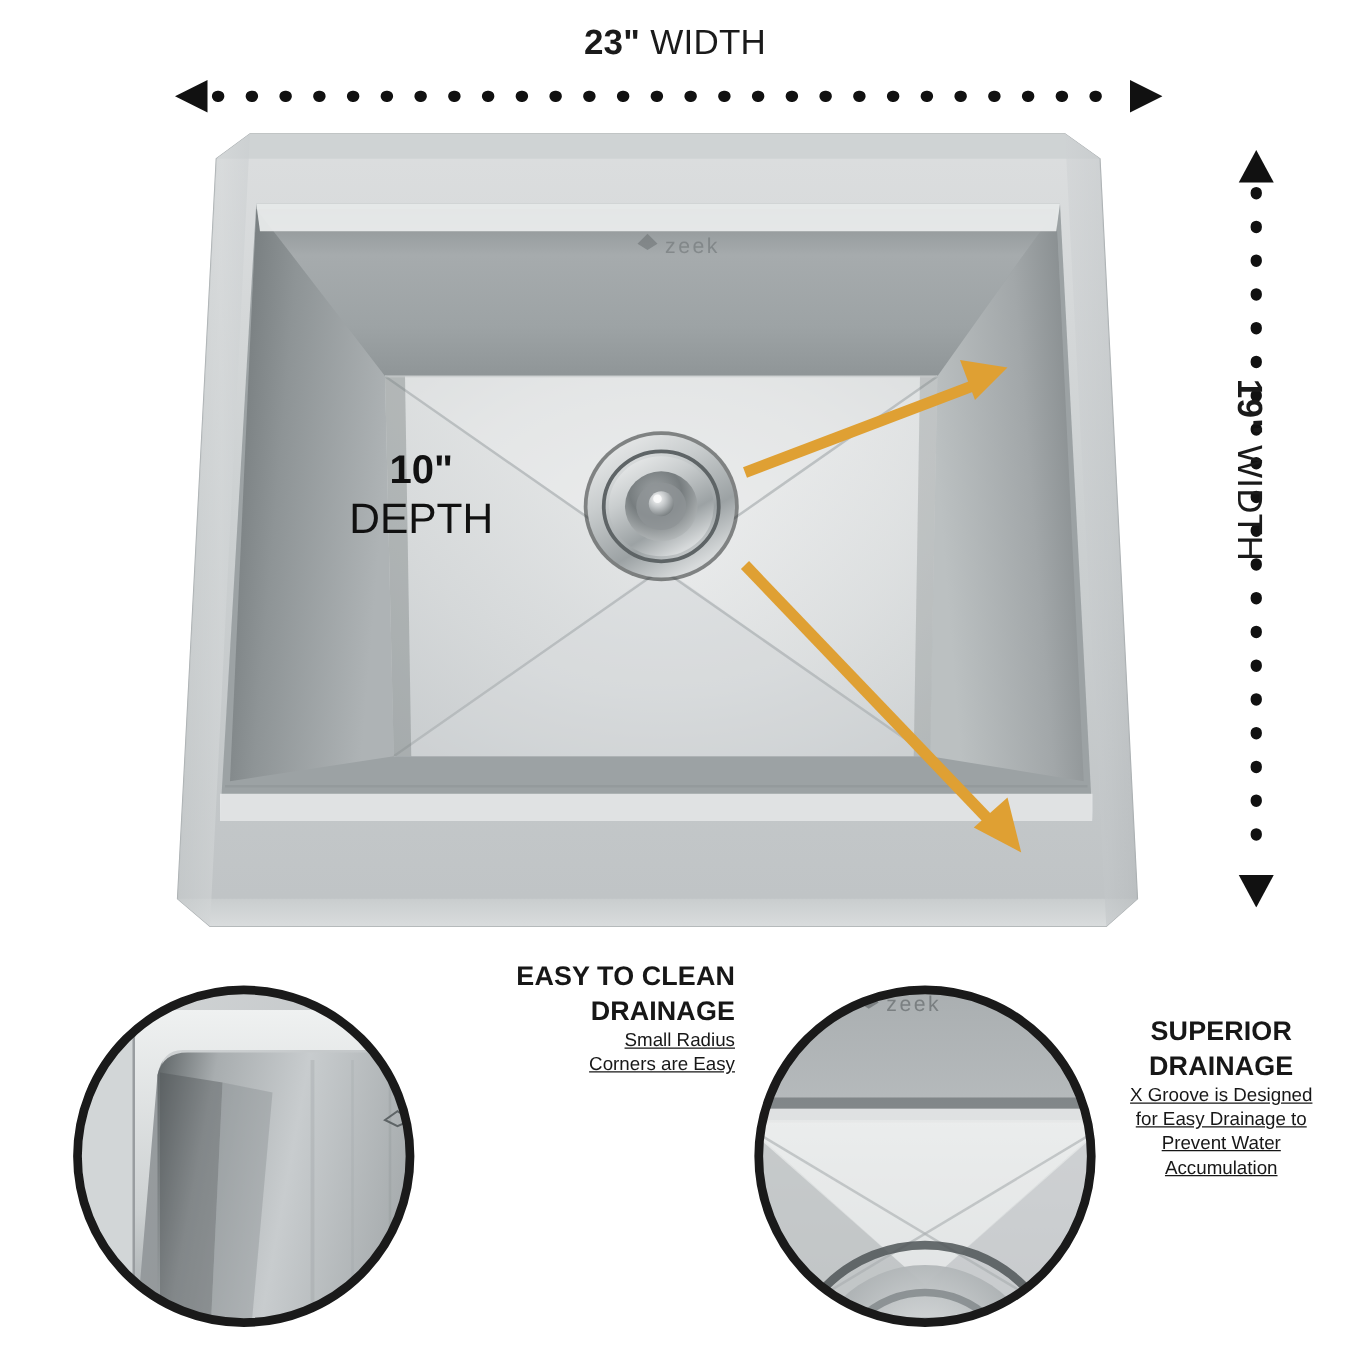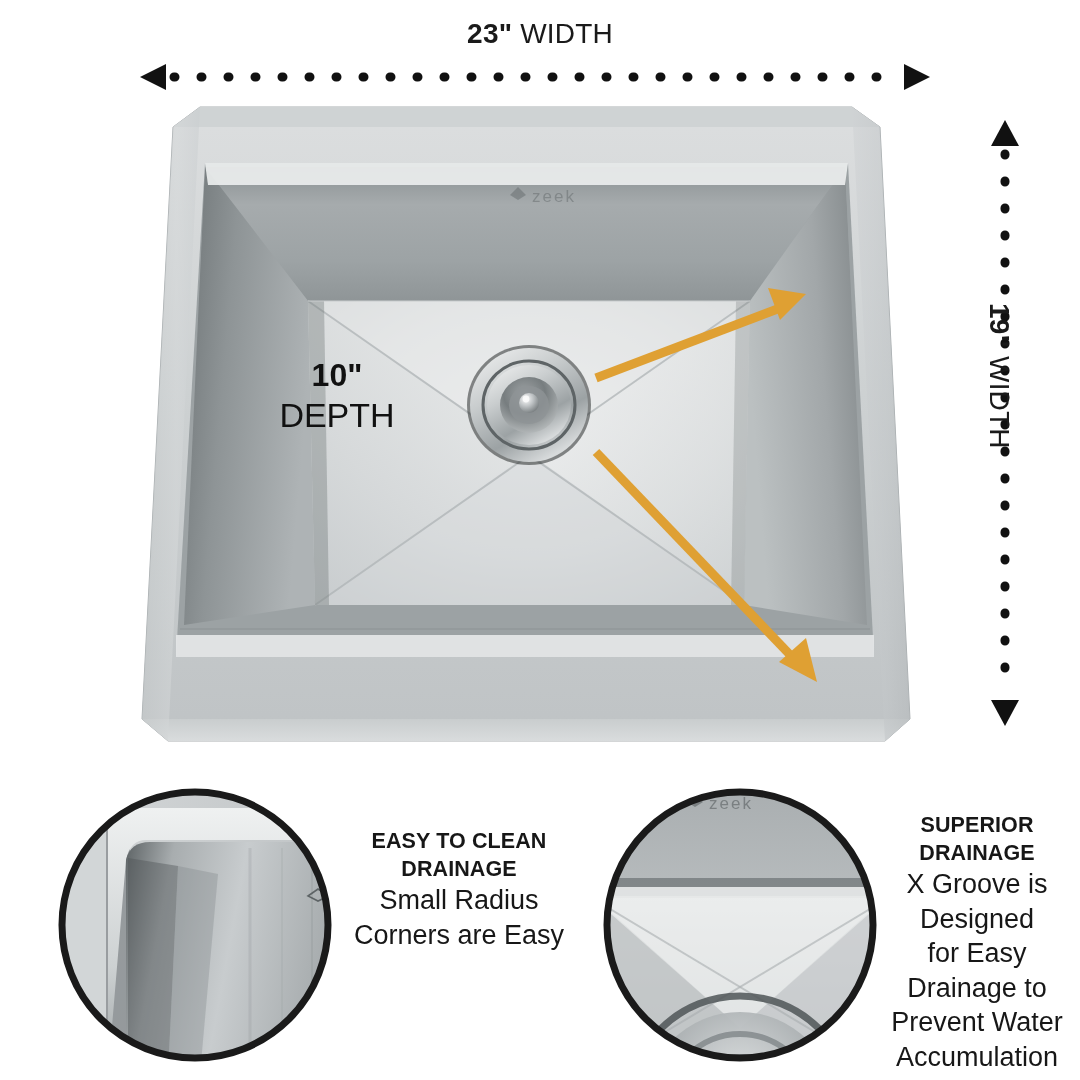--- a/index.html
+++ b/index.html
@@ -94,26 +94,27 @@
     color: #171717;
     line-height: 1.28;
   }
   .feature-title {
     font-size: 21.5px;
     font-weight: 700;
     display: block;
     letter-spacing: 0.1px;
   }
   .feature-body {
-    font-size: 27px;
+    font-size: 15px;
     font-weight: 400;
     display: block;
-  }
-
-  #feature-left-text  { left: 330px; top: 828px; width: 258px; }
+    text-decoration: underline;
+  }
+
+  #feature-left-text  { left: 330px; top: 768px; width: 258px; text-align: right; }
   #feature-right-text { left: 872px; top: 812px; width: 210px; }
 </style>
 </head>
 <body>
 
 <div id="page">
 
   <div id="length-label" class="dim-label">
     <span class="num">23"</span>
     <span class="word"> WIDTH</span>

